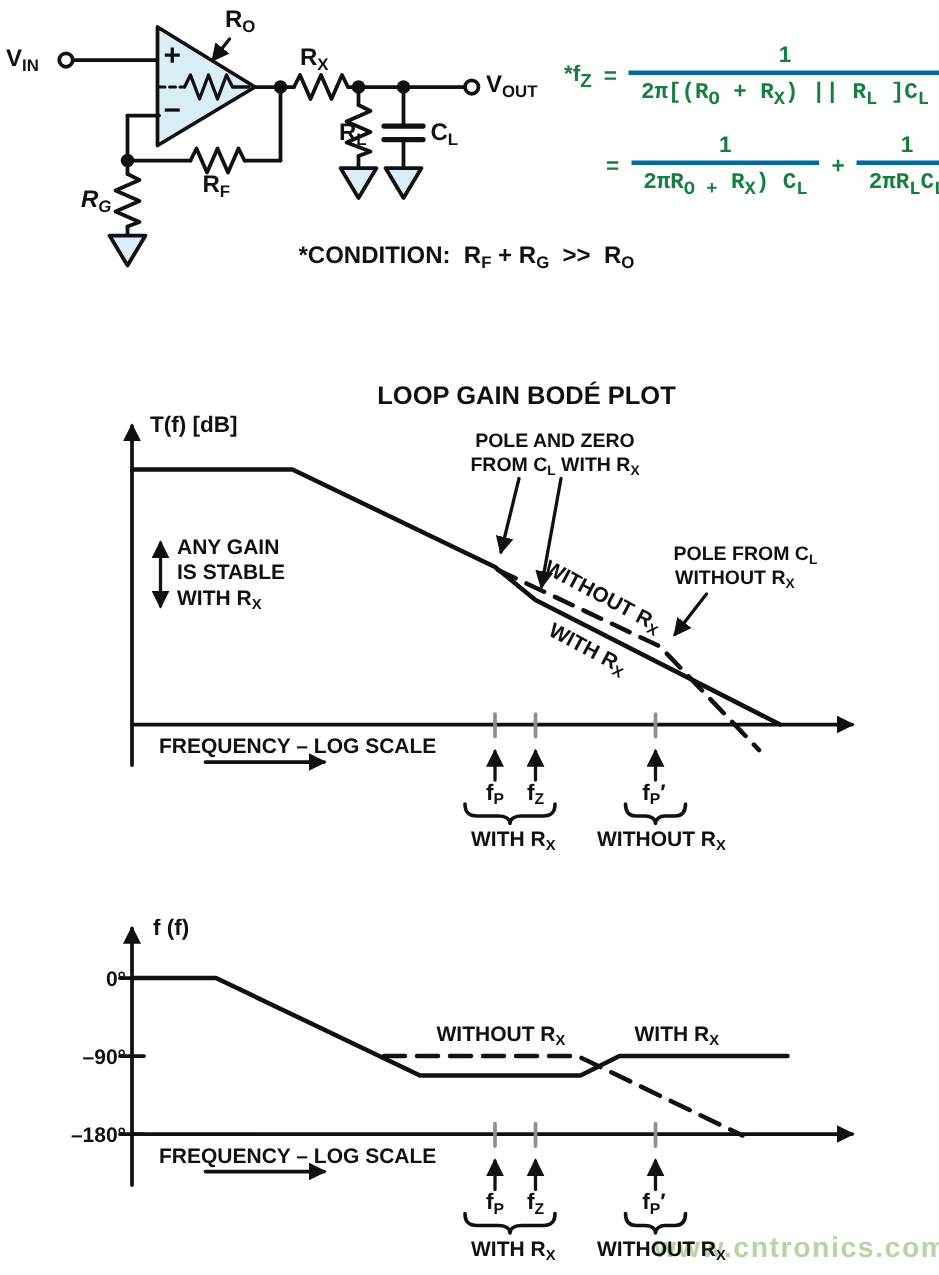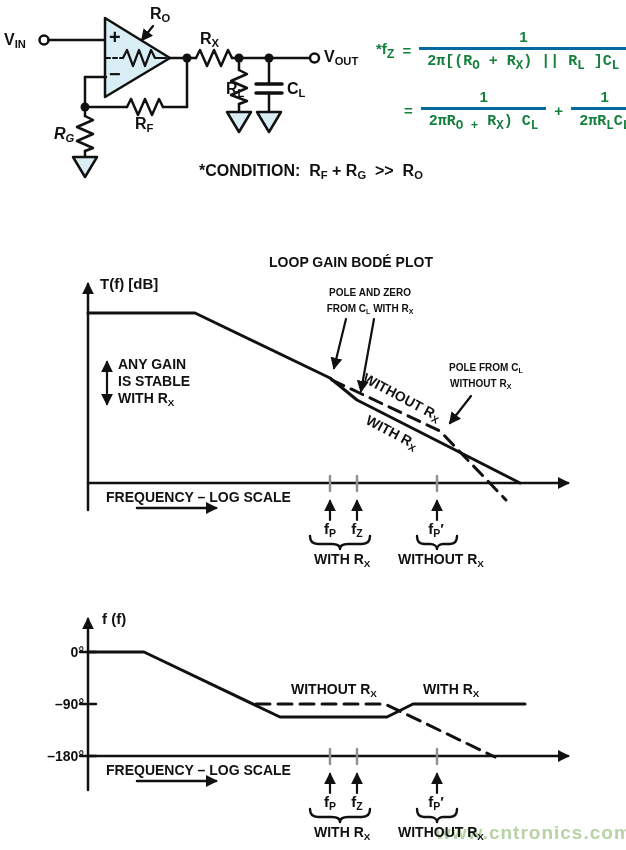--- a/index.html
+++ b/index.html
@@ -1,22 +1,22 @@
 <!DOCTYPE html>
 <html><head>
 <meta charset="utf-8">
 <style>
   html,body{margin:0;padding:0;background:#fff;}
   #page{position:relative;width:626px;height:850px;background:#ffffff;overflow:hidden;
         font-family:"Liberation Sans",sans-serif;}
   svg{position:absolute;left:0;top:0;z-index:1;}
   .lbl{position:absolute;z-index:3;font-weight:bold;color:#111;white-space:nowrap;line-height:1.15;}
   .lbl sub{font-size:70%;line-height:0;vertical-align:-0.30em;}
-  .f13{font-size:10px;} .f14{font-size:14px;} .f15{font-size:15px;}
-  .f16{font-size:16px;} .f18{font-size:14px;} .f20{font-size:20px;}
+  .f13{font-size:13px;} .f14{font-size:14px;} .f15{font-size:15px;}
+  .f16{font-size:16px;} .f18{font-size:17px;} .f20{font-size:20px;}
   .ctr{text-align:center;}
   .formula-row{position:absolute;z-index:3;display:flex;align-items:center;gap:8px;
                font-weight:bold;color:#15803d;font-size:15px;white-space:nowrap;}
   .frac{display:inline-flex;flex-direction:column;align-items:center;}
   .frac .num{padding:0 0 2px;}
   .frac .den{border-top:3px solid #0369a1;padding:3px 8px 0;font-family:Liberation Mono, monospace;}
   .rot28{transform:rotate(28deg);}
   #watermark{position:absolute;z-index:2;font-weight:bold;color:#b7d3a6;font-size:19px;
              letter-spacing:1px;white-space:nowrap;}
 </style>

